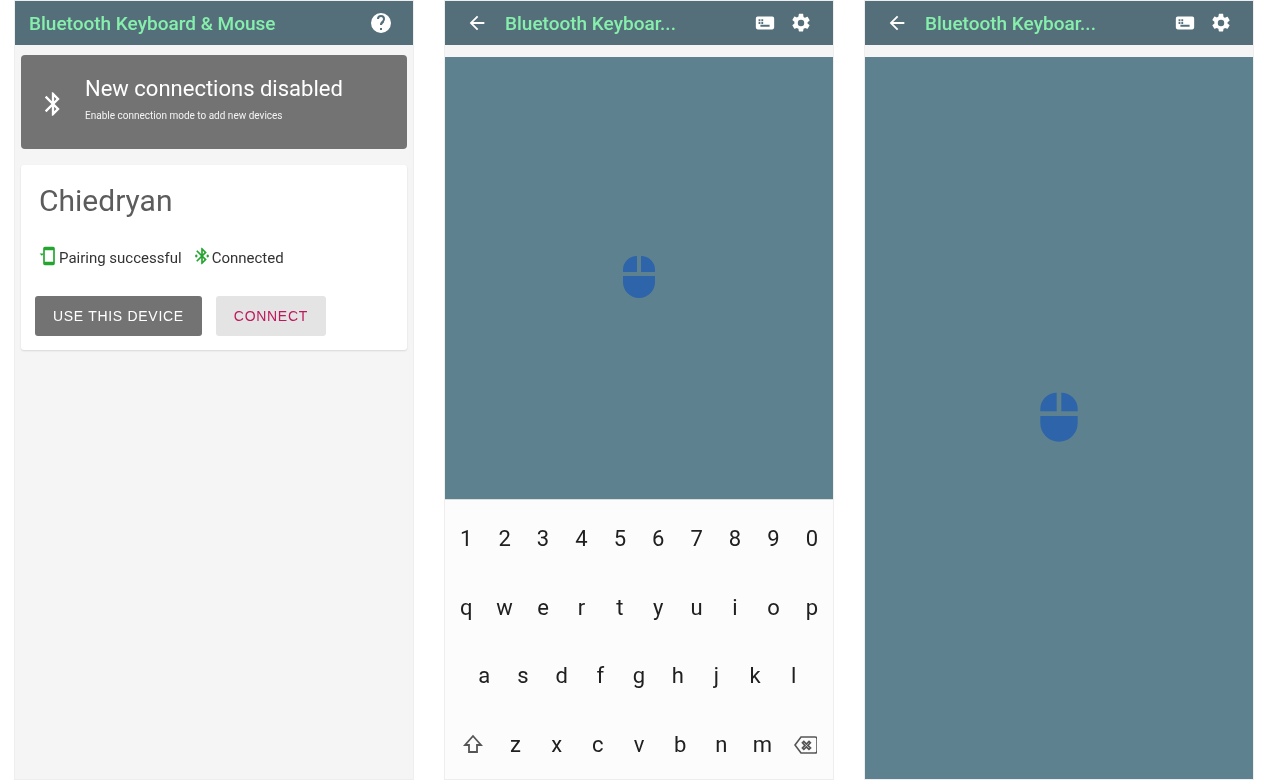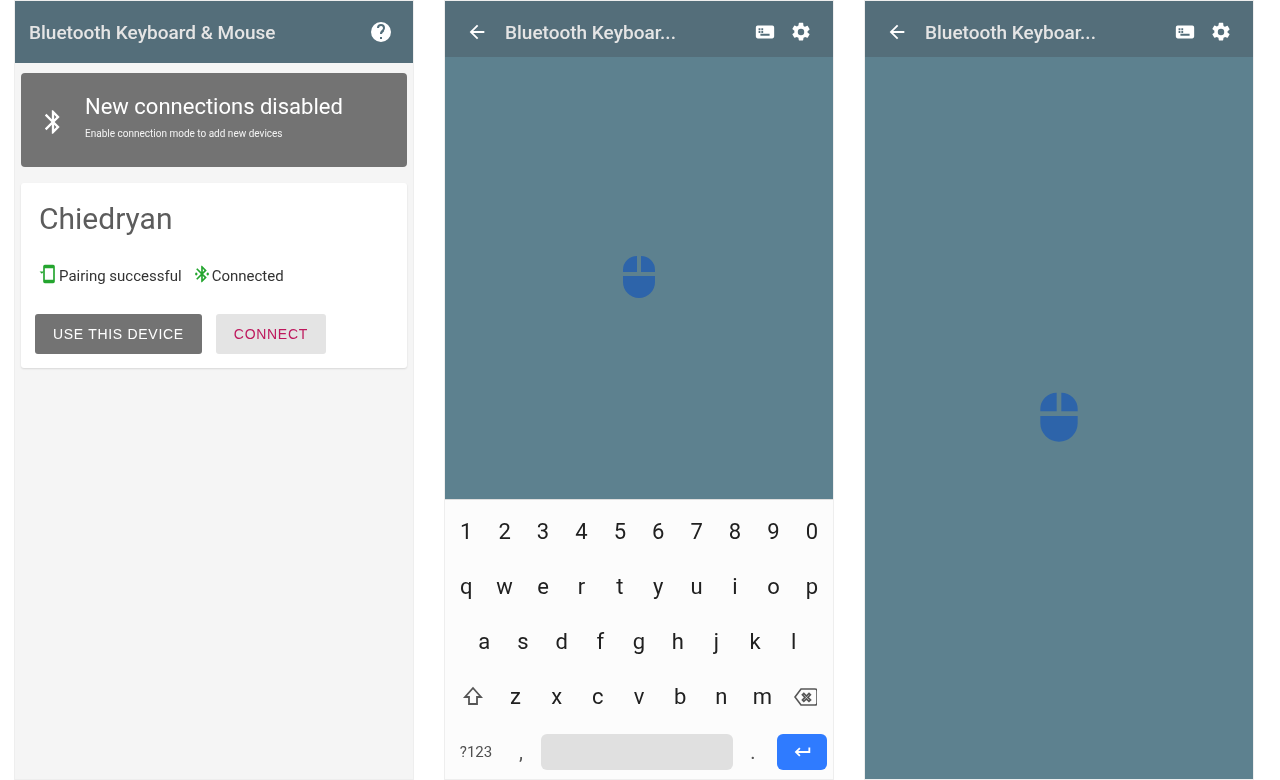--- a/index.html
+++ b/index.html
@@ -19,25 +19,25 @@
     overflow: hidden;
     border: 1px solid #eee;
   }
   .screen1 { width: 400px; margin-left: 14px; }
   .screen2 { width: 390px; }
   .screen3 { width: 390px; }
 
   
   .appbar {
     background: #546e7a;
-    height: 62px;
+    height: 44px;
     display: flex;
     align-items: center;
     padding: 0 14px;
-    color: #e5e5e5;
+    color: #86efac;
   }
   .appbar .title {
     font-size: 19px;
     font-weight: 500;
     flex: 1;
     white-space: nowrap;
     overflow: hidden;
     text-overflow: ellipsis;
   }
   .appbar .icon-btn {
@@ -344,31 +344,20 @@
           <div class="key">b</div>
           <div class="key">n</div>
           <div class="key">m</div>
         </div>
       <div class="key special" style="flex:0 0 44px">
         <svg viewBox="0 0 24 24">
             <path d="M22 4H8l-6 8 6 8h14a2 2 0 002-2V6a2 2 0 00-2-2zm-4.41 11L16 16.41 13.41 13.83 10.83 16.41 9.41 15l2.59-2.59L9.41 9.83l1.42-1.42 2.58 2.59 2.59-2.59L17.41 9.83l-2.59 2.58L17.59 15z" fill="none" stroke="#555" stroke-width="1.6"></path>
           </svg>
       </div>
     </div>
-    <div class="krow bottom">
-      <div class="key sym-key">?123</div>
-      <div class="key punct-key">,</div>
-      <div class="space-key"></div>
-      <div class="key punct-key">.</div>
-      <div class="enter-key">
-        <svg viewBox="0 0 24 24">
-            <path d="M19 7v4H7.83l2.58-2.59L9 7l-5 5 5 5 1.41-1.41L7.83 13H21V7h-2z"></path>
-          </svg>
-      </div>
-    </div>
   </div>
 </div>
 
 <div class="screen screen3">
   <div class="appbar">
     <div class="icon-btn back">
       <svg viewBox="0 0 24 24">
           <path d="M20 11H7.83l5.59-5.59L12 4l-8 8 8 8 1.41-1.41L7.83 13H20v-2z"></path>
         </svg>
     </div>

